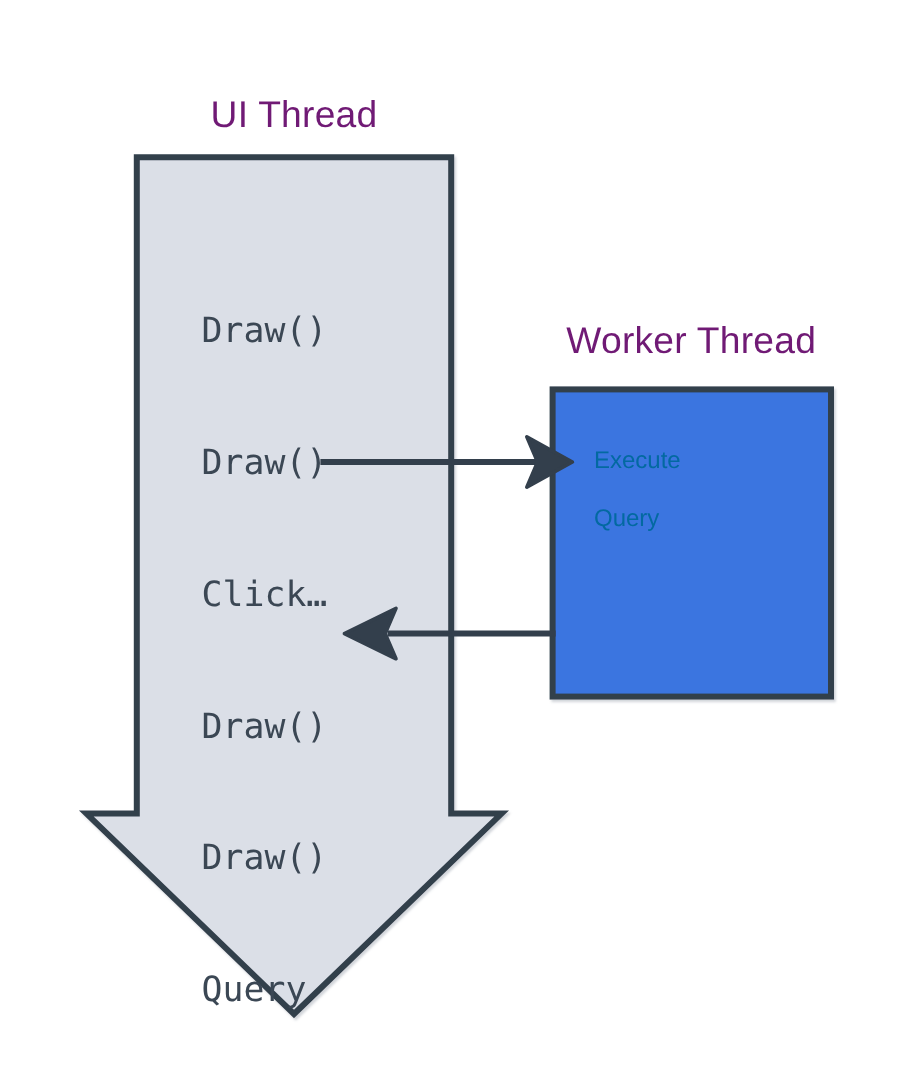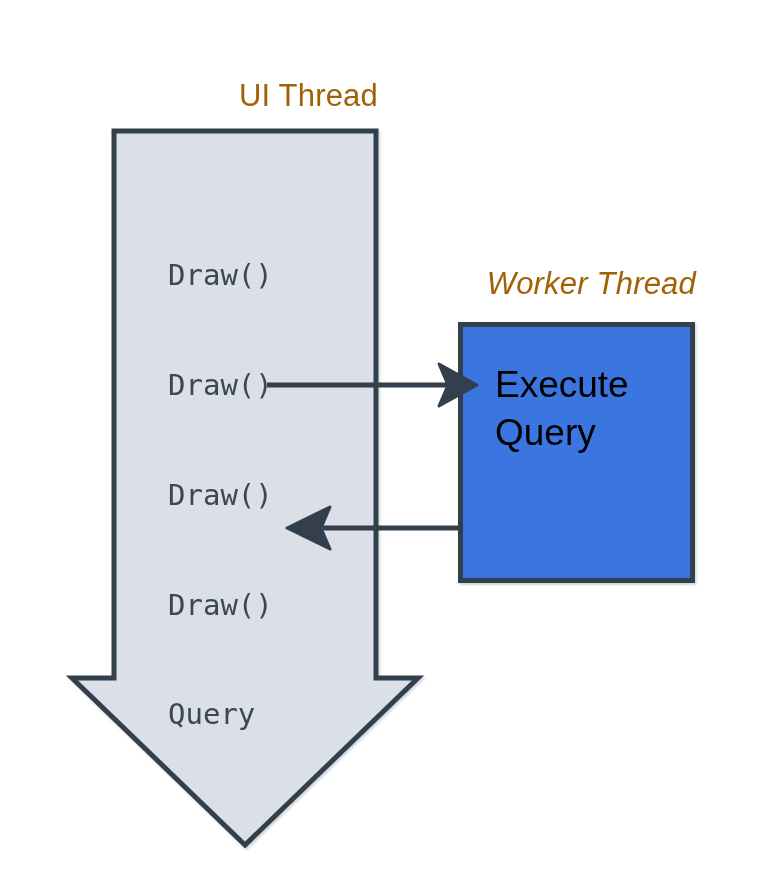--- a/index.html
+++ b/index.html
@@ -7,42 +7,42 @@
     position:relative;
     width:760px;height:896px;
     background:#ffffff;
     overflow:hidden;
     font-family:"Liberation Sans", sans-serif;
   }
   .svg-layer{position:absolute;left:0;top:0;width:760px;height:896px;}
   .thread-title{
     position:absolute;
     font-size:31px;
-    color:#a16207;
-    text-align:right;
+    color:#701a75;
+    text-align:center;
     white-space:nowrap;
     letter-spacing:0.2px;
   }
   .title-ui{left:112px;top:78px;width:266px;}
-  .title-worker{left:456px;top:266px;width:240px;font-style:italic;}
+  .title-worker{left:456px;top:266px;width:240px;}
   .call-list{
     position:absolute;
     left:168px;top:184px;
     font-family:"DejaVu Sans Mono","Liberation Mono",monospace;
     font-size:29px;
     line-height:36.6px;
     color:#3b4754;
     white-space:pre;
   }
   .worker-text{
     position:absolute;
     left:495px;top:361px;
-    font-size:37px;
+    font-size:20px;
     line-height:47.5px;
-    color:#000000;
+    color:#0369a1;
     white-space:nowrap;
   }
 </style>
 </head>
 <body>
 
 <div class="canvas">
 
   <svg class="svg-layer" viewBox="0 0 760 896" xmlns="http://www.w3.org/2000/svg">
     <defs>
@@ -66,20 +66,21 @@
     </g>
   </svg>
 
   <div class="thread-title title-ui">UI Thread</div>
 
   <div class="thread-title title-worker">Worker Thread</div>
 
   <div class="call-list">
     <div>Draw()</div>
     <div>Draw()</div>
+    <div>Click…</div>
     <div>Draw()</div>
     <div>Draw()</div>
     <div>Query</div>
     
     
     
     
     
     
     

